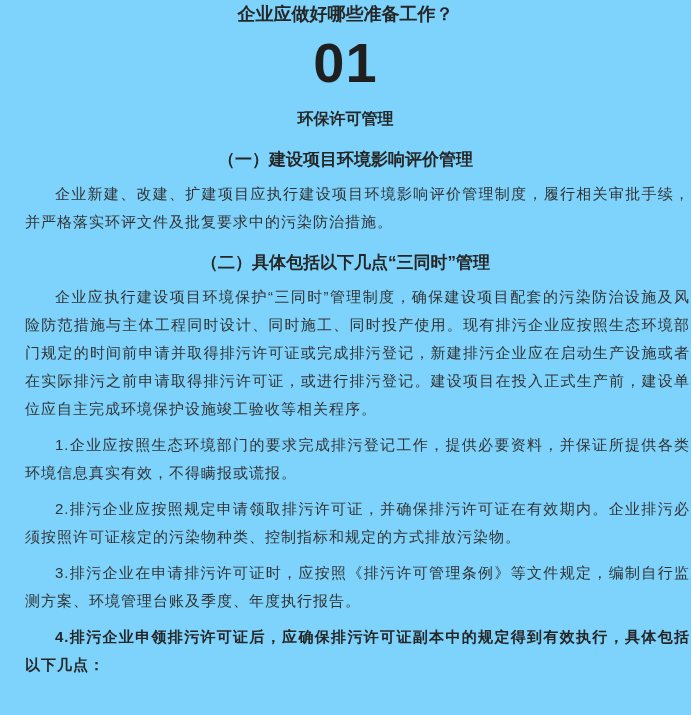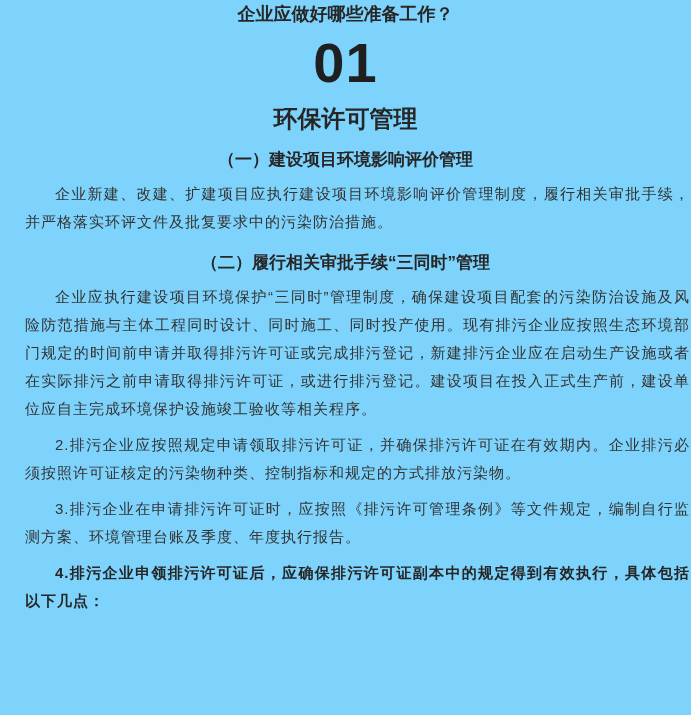--- a/index.html
+++ b/index.html
@@ -32,21 +32,21 @@
   .chapter-number {
     font-size: 56px;
     font-weight: bold;
     line-height: 58px;
     text-align: center;
     color: #1f1f1f;
     letter-spacing: 1px;
     margin: 8px 0 0 0;
   }
   .chapter-title {
-    font-size: 24px;
+    font-size: 16px;
     font-weight: bold;
     line-height: 28px;
     text-align: center;
     color: #262626;
     margin: 13px 0 0 0;
   }
   .sub-heading {
     font-size: 17px;
     font-weight: bold;
     line-height: 28px;
@@ -78,25 +78,26 @@
   <h1 class="doc-title">企业应做好哪些准备工作？</h1>
 
   <div class="chapter-number">01</div>
 
   <h2 class="chapter-title">环保许可管理</h2>
 
   <h3 class="sub-heading">（一）建设项目环境影响评价管理</h3>
 
   <p class="para">企业新建、改建、扩建项目应执行建设项目环境影响评价管理制度，履行相关审批手续，并严格落实环评文件及批复要求中的污染防治措施。</p>
 
-  <h3 class="sub-heading">（二）履行相关审批手续“三同时”管理</h3>
+  <h3 class="sub-heading">（二）具体包括以下几点“三同时”管理</h3>
 
   <p class="para">企业应执行建设项目环境保护“三同时”管理制度，确保建设项目配套的污染防治设施及风险防范措施与主体工程同时设计、同时施工、同时投产使用。现有排污企业应按照生态环境部门规定的时间前申请并取得排污许可证或完成排污登记，新建排污企业应在启动生产设施或者在实际排污之前申请取得排污许可证，或进行排污登记。建设项目在投入正式生产前，建设单位应自主完成环境保护设施竣工验收等相关程序。</p>
 
 
+  <p class="para">1.企业应按照生态环境部门的要求完成排污登记工作，提供必要资料，并保证所提供各类环境信息真实有效，不得瞒报或谎报。</p>
 
   <p class="para">2.排污企业应按照规定申请领取排污许可证，并确保排污许可证在有效期内。企业排污必须按照许可证核定的污染物种类、控制指标和规定的方式排放污染物。</p>
 
   <p class="para">3.排污企业在申请排污许可证时，应按照《排污许可管理条例》等文件规定，编制自行监测方案、环境管理台账及季度、年度执行报告。</p>
 
   <p class="para bold">4.排污企业申领排污许可证后，应确保排污许可证副本中的规定得到有效执行，具体包括以下几点：</p>
 
 </div>
 
 </body></html>

